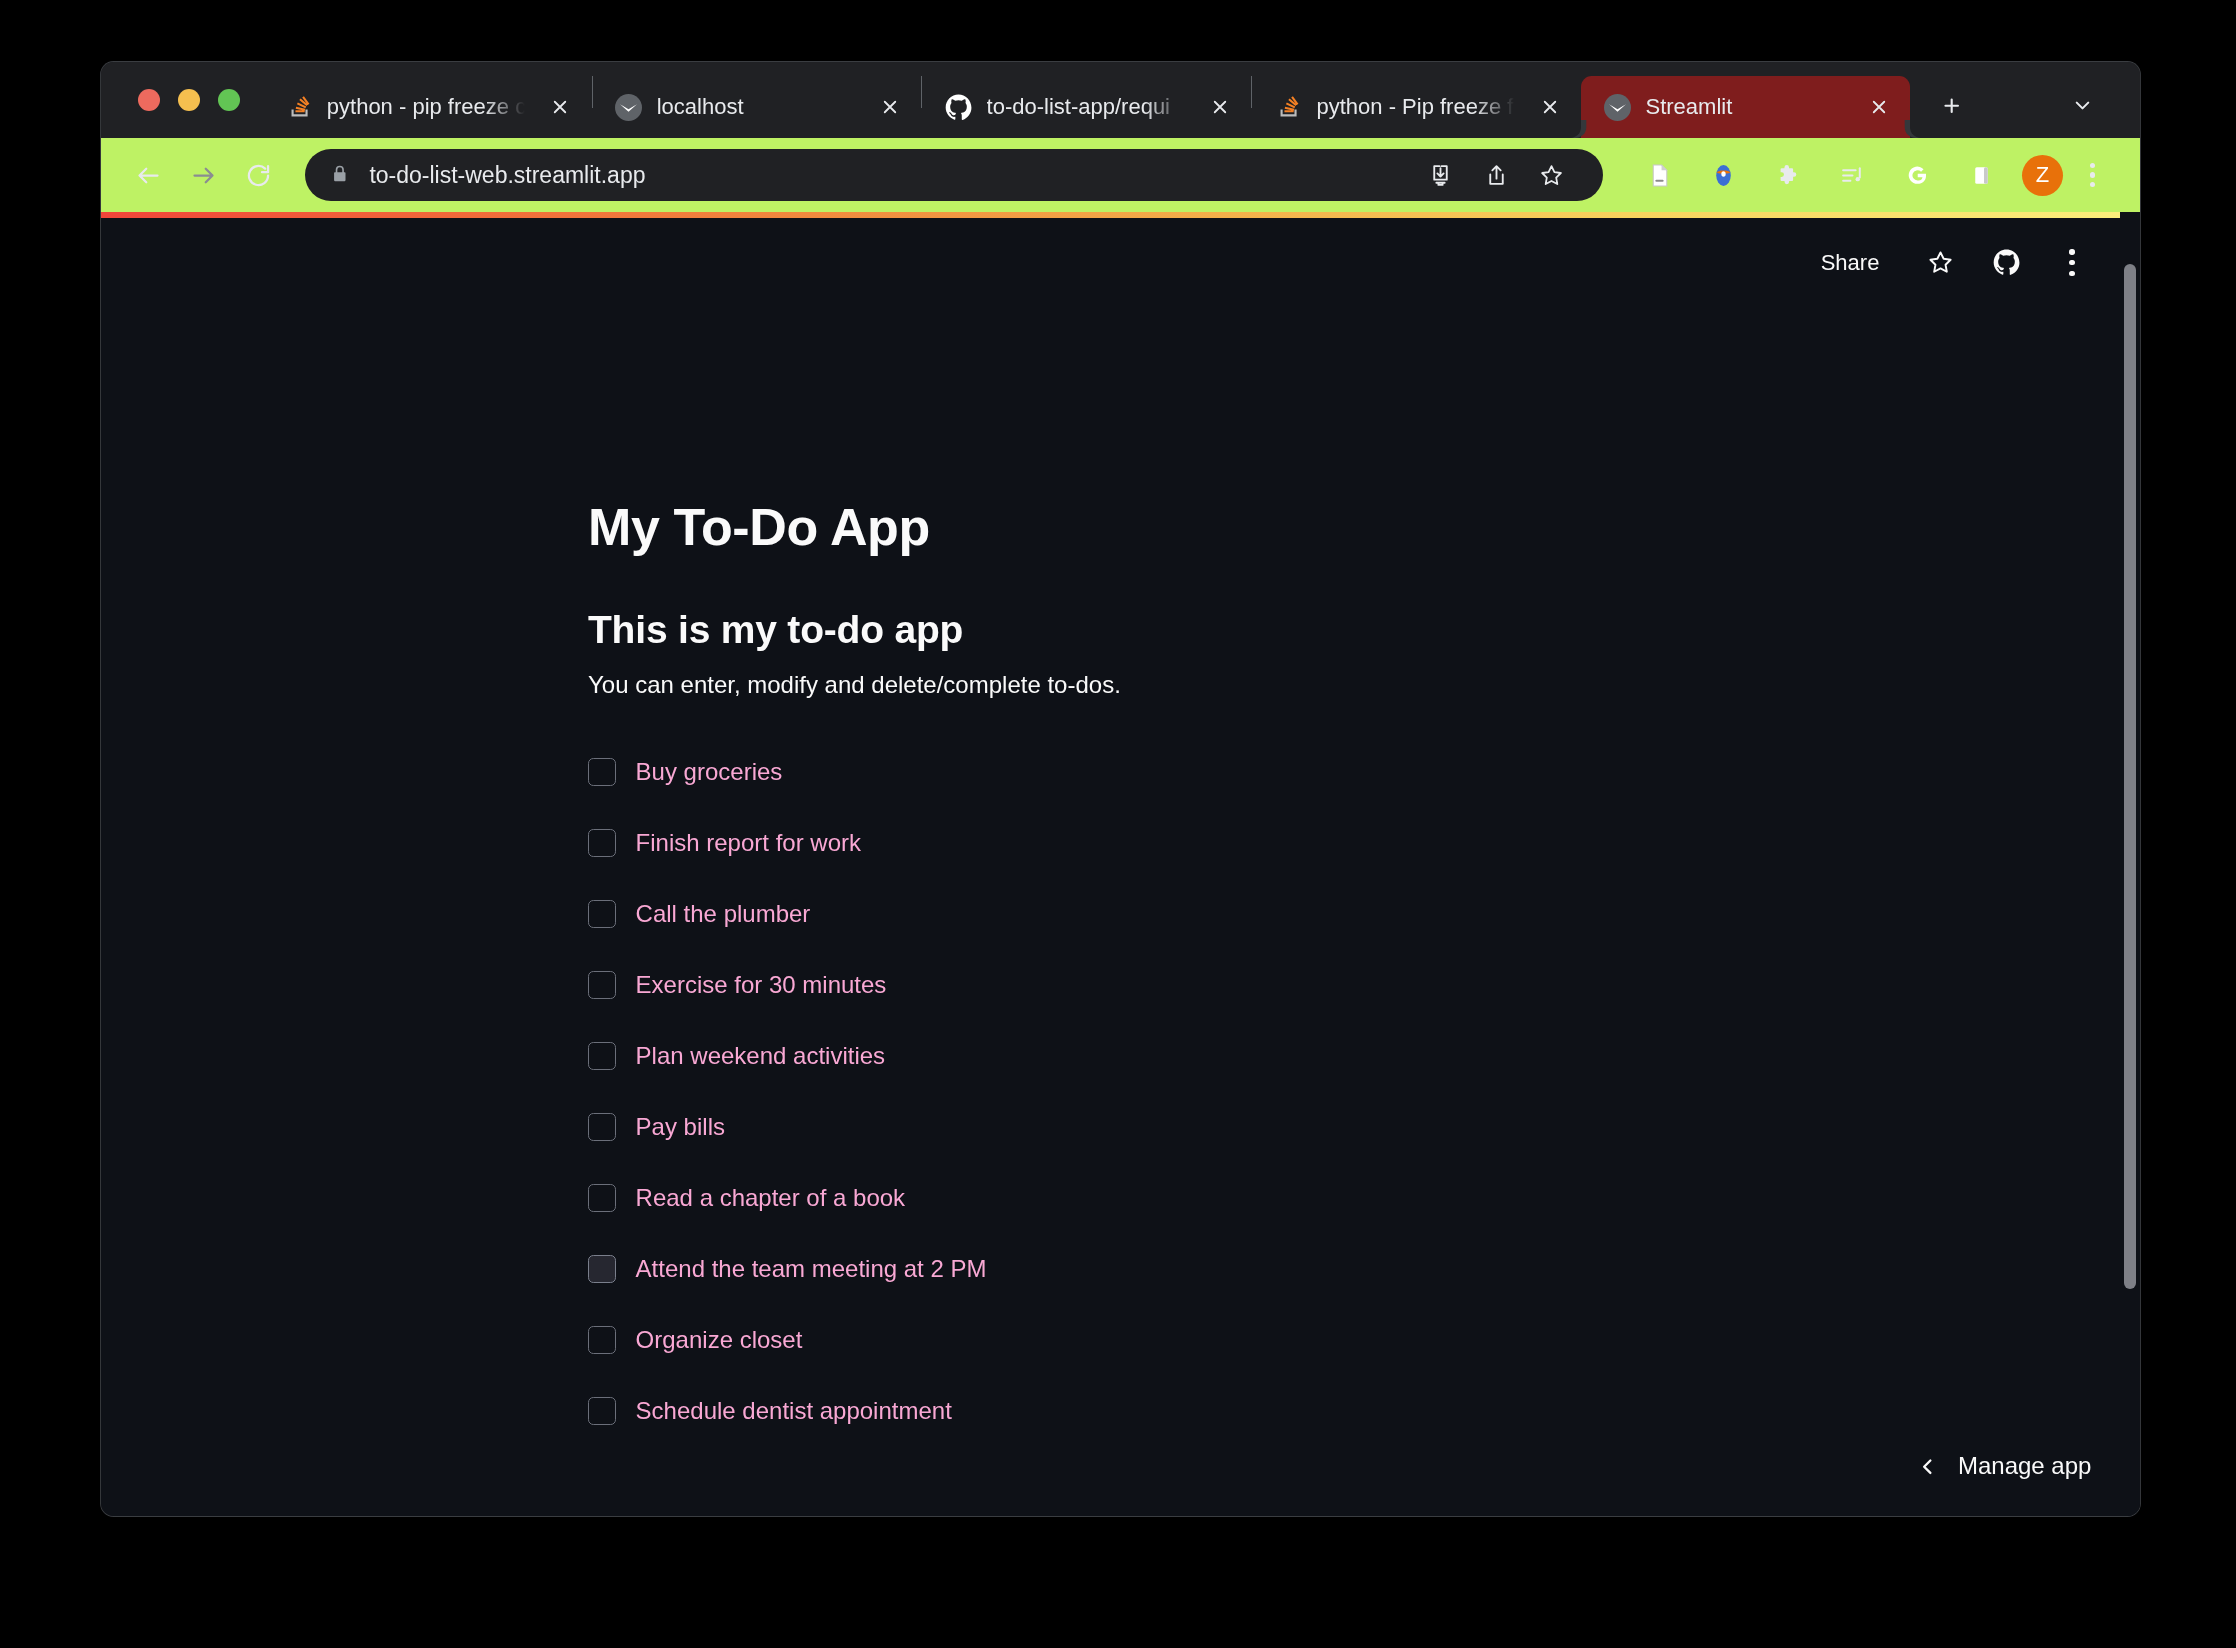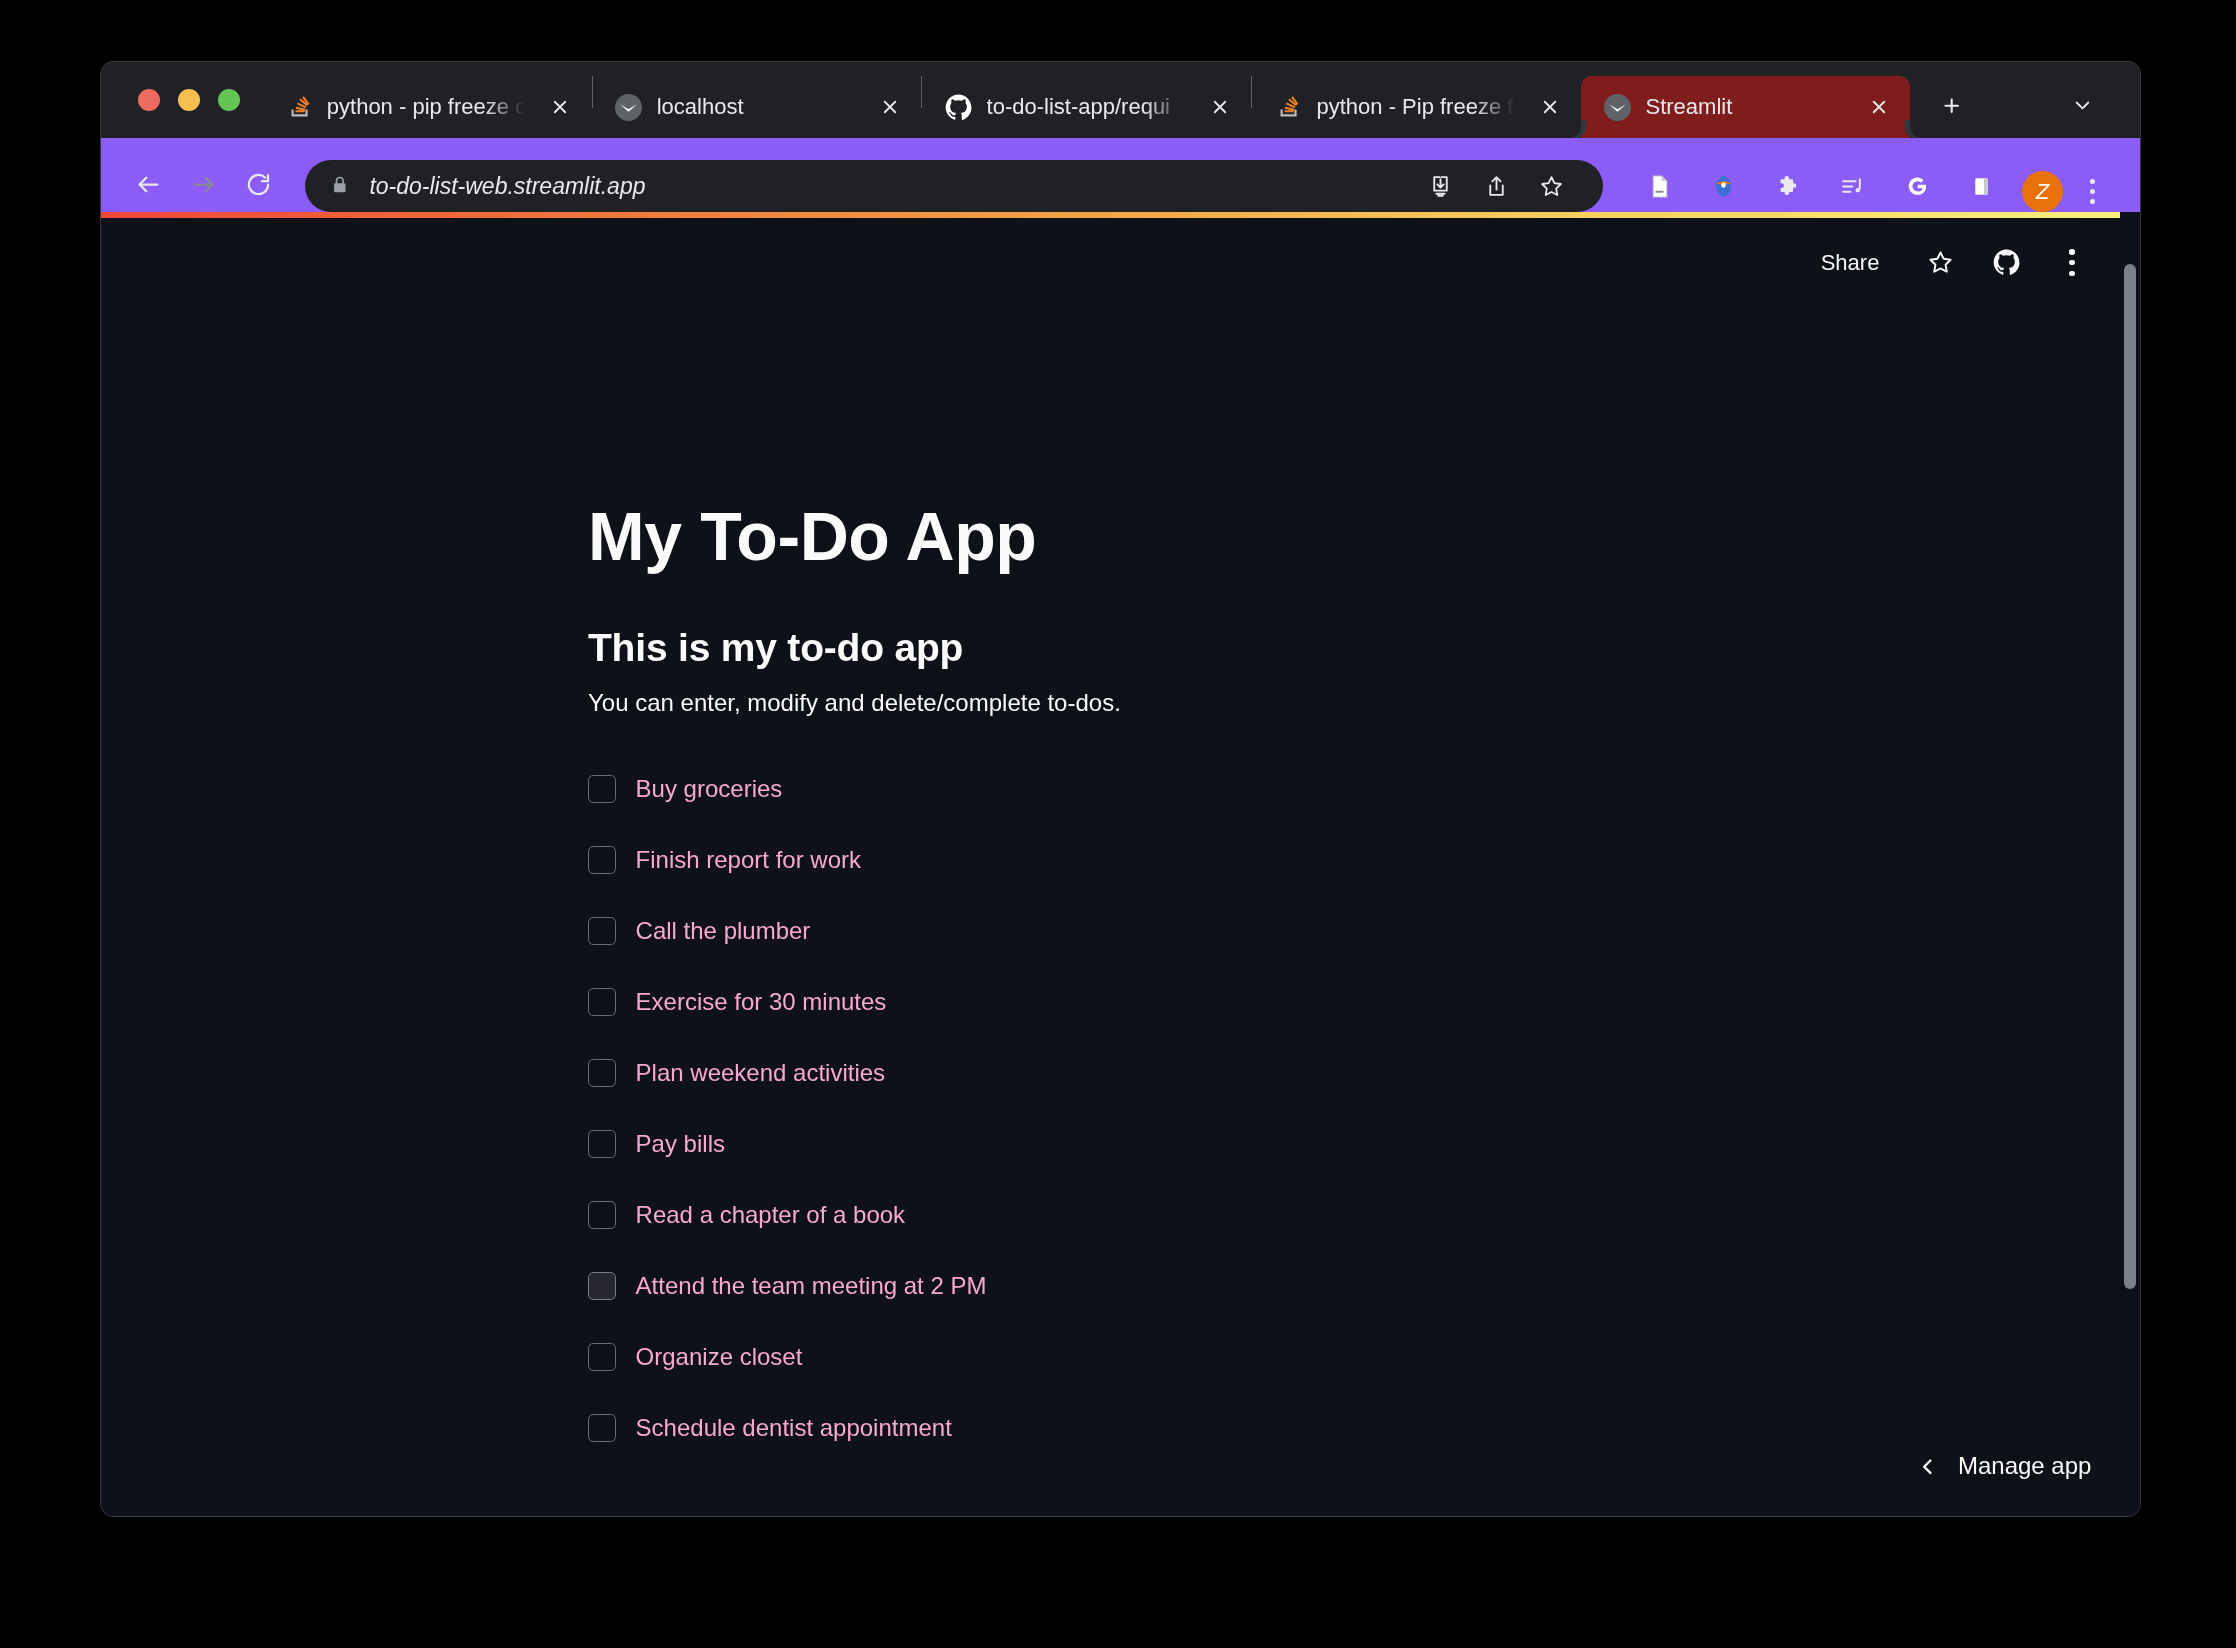--- a/index.html
+++ b/index.html
@@ -130,26 +130,25 @@
     width: 43px; height: 43px;
     margin: 0 36px 10.7px 0;
     display: flex; align-items: center; justify-content: center;
     color: #e8eaed;
   }
   .tablist-btn svg { width: 23px; height: 23px; }
 
   
   .toolbar {
     height: 74px;
-    background: #8b5cf6;
-    display: flex;
-    align-items: flex-end;
+    background: #bef264;
+    display: flex;
+    align-items: center;
     padding: 0 27px 0 19.6px;
     gap: 0;
-    font-style: italic;
   }
 
   .nav-btn {
     width: 55px; height: 55px;
     display: flex; align-items: center; justify-content: center;
     color: #e8eaed;
     border-radius: 50%;
     flex: 0 0 55px;
   }
   .nav-btn svg { width: 27px; height: 27px; }
@@ -255,21 +254,21 @@
 
   .app-content {
     position: absolute;
     left: 487px;
     top: 287px;
     width: 1256px;
   }
 
   .app-title {
     color: #fafafa;
-    font-size: 68px;
+    font-size: 52px;
     font-weight: 700;
     letter-spacing: -0.4px;
     line-height: 1.1;
   }
 
   .app-subtitle {
     color: #fafafa;
     font-size: 39px;
     font-weight: 700;
     margin-top: 52px;

